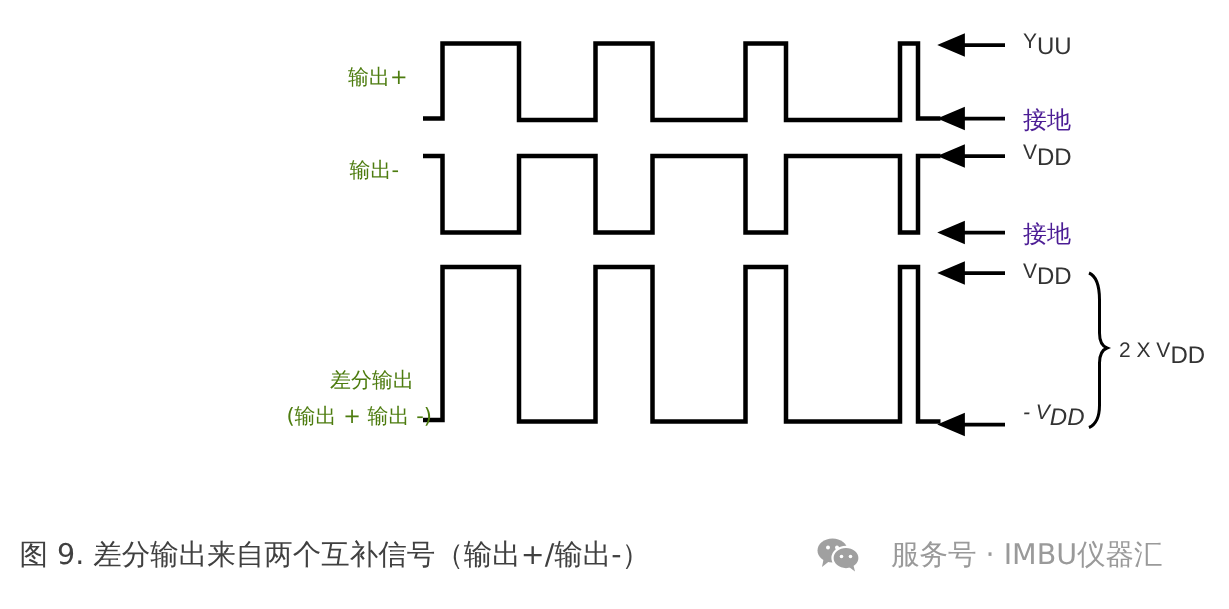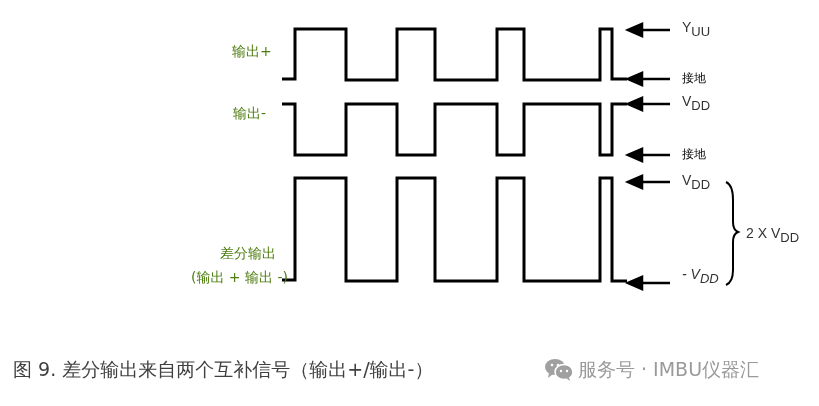--- a/index.html
+++ b/index.html
@@ -1,25 +1,25 @@
 <!DOCTYPE html>
 <html><head>
 <meta charset="utf-8">
 <style>
   html, body { margin: 0; padding: 0; background: #ffffff; }
   body { width: 819px; height: 406px; position: relative; overflow: hidden;
          font-family: "DejaVu Sans", "Liberation Sans", sans-serif; color: #222; }
   .lbl { position: absolute; font-size: 14px; color: #4d7c0f; white-space: nowrap; }
   .lbl-right { text-align: right; margin-top: 40px; }
   .rlbl { position: absolute; font-family: "Liberation Sans", sans-serif; font-size: 14px; color: #333; white-space: nowrap; }
-  .rlbl sub { font-size: 13px; vertical-align: -4px; margin-top: 20px; }
-  .rlbl-cn { position: absolute; font-size: 12px; color: #000000; white-space: nowrap; font-family: Liberation Mono, monospace; }
+  .rlbl sub { font-size: 16px; vertical-align: -4px; margin-top: 20px; }
+  .rlbl-cn { position: absolute; font-size: 16px; color: #4c1d95; white-space: nowrap; font-family: Liberation Mono, monospace; }
   svg.diagram { position: absolute; left: 0; top: 0; }
   .caption { position: absolute; left: 13px; top: 357px; font-size: 19px; color: #404040; white-space: nowrap; }
-  .watermark { position: absolute; left: 544px; top: 357px; font-size: 19px; color: #9a9a9a; white-space: nowrap; display: flex; align-items: center; gap: 4px; }
+  .watermark { position: absolute; left: 544px; top: 357px; font-size: 19px; color: #9a9a9a; white-space: nowrap; display: flex; align-items: center; gap: 20px; }
 </style>
 </head>
 <body>
 
 <svg class="diagram" width="819" height="340" viewBox="0 0 819 340">
   <defs>
     <marker id="arrowhead" markerWidth="10" markerHeight="8" refX="1" refY="4" orient="auto">
       <polygon points="10,0 0,4 10,8" fill="#000"></polygon>
     </marker>
   </defs>

